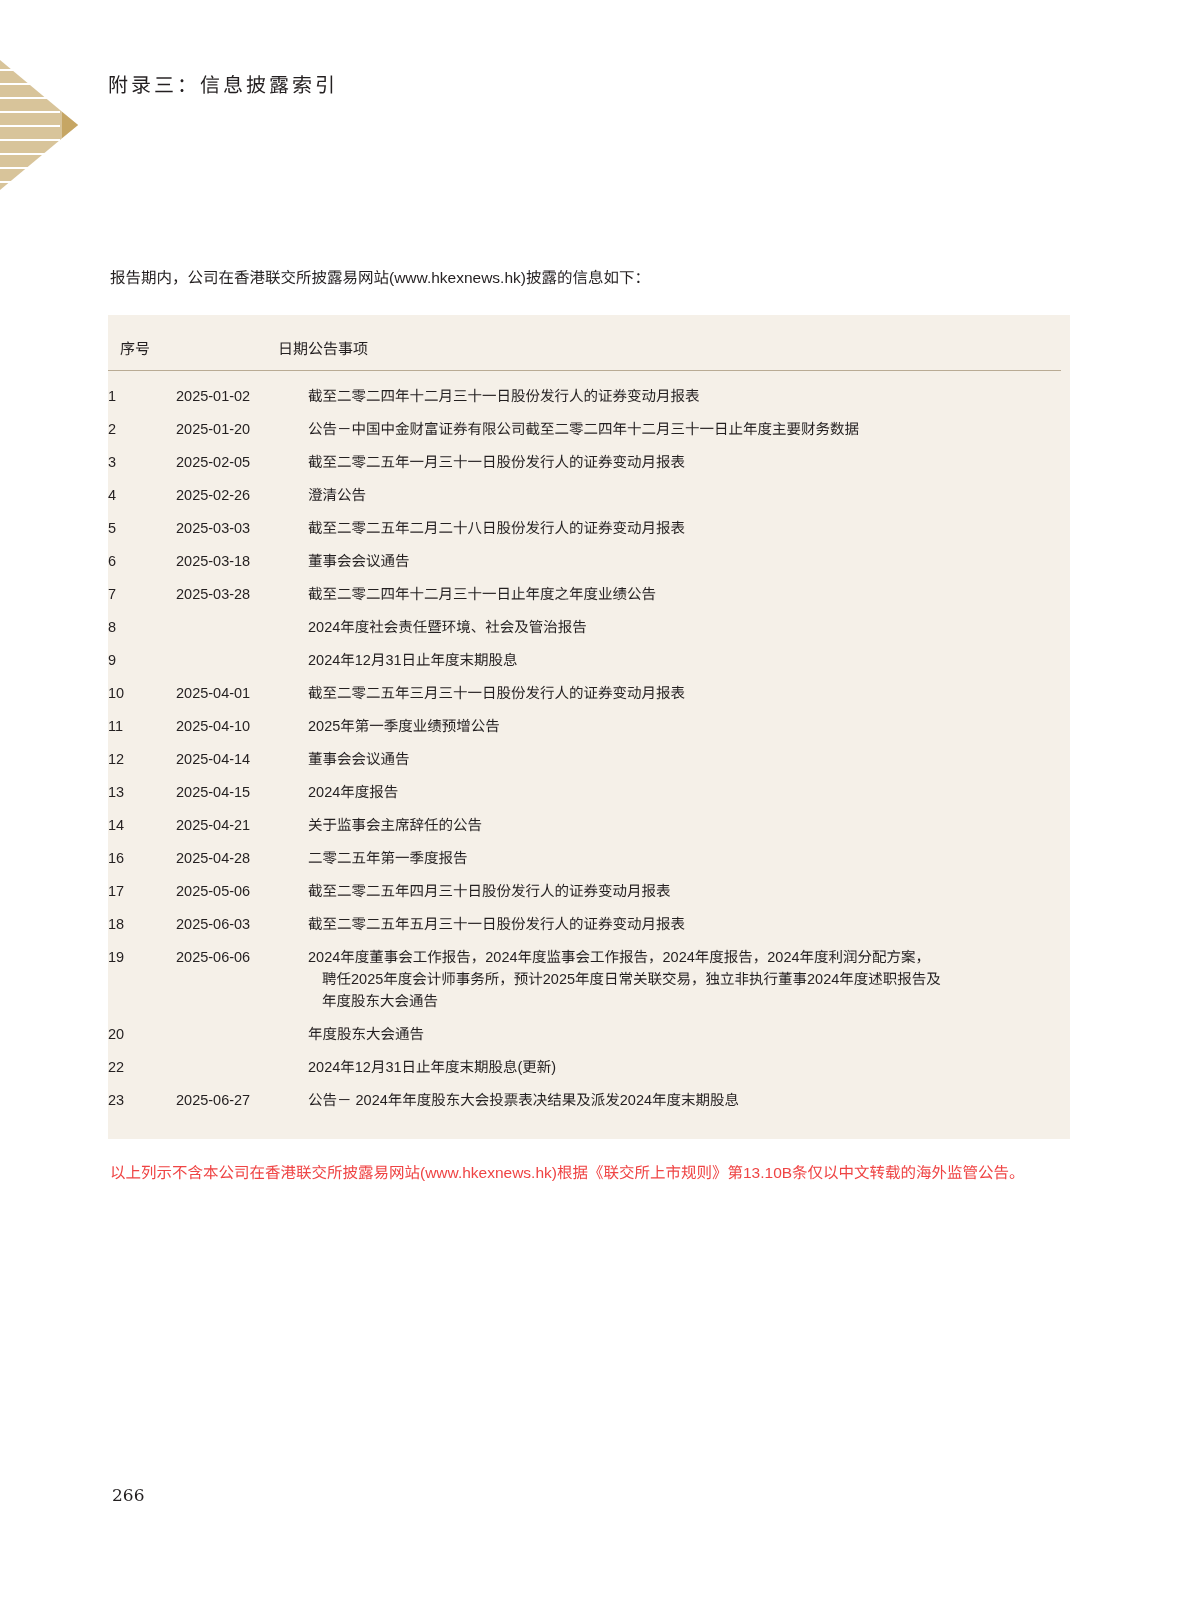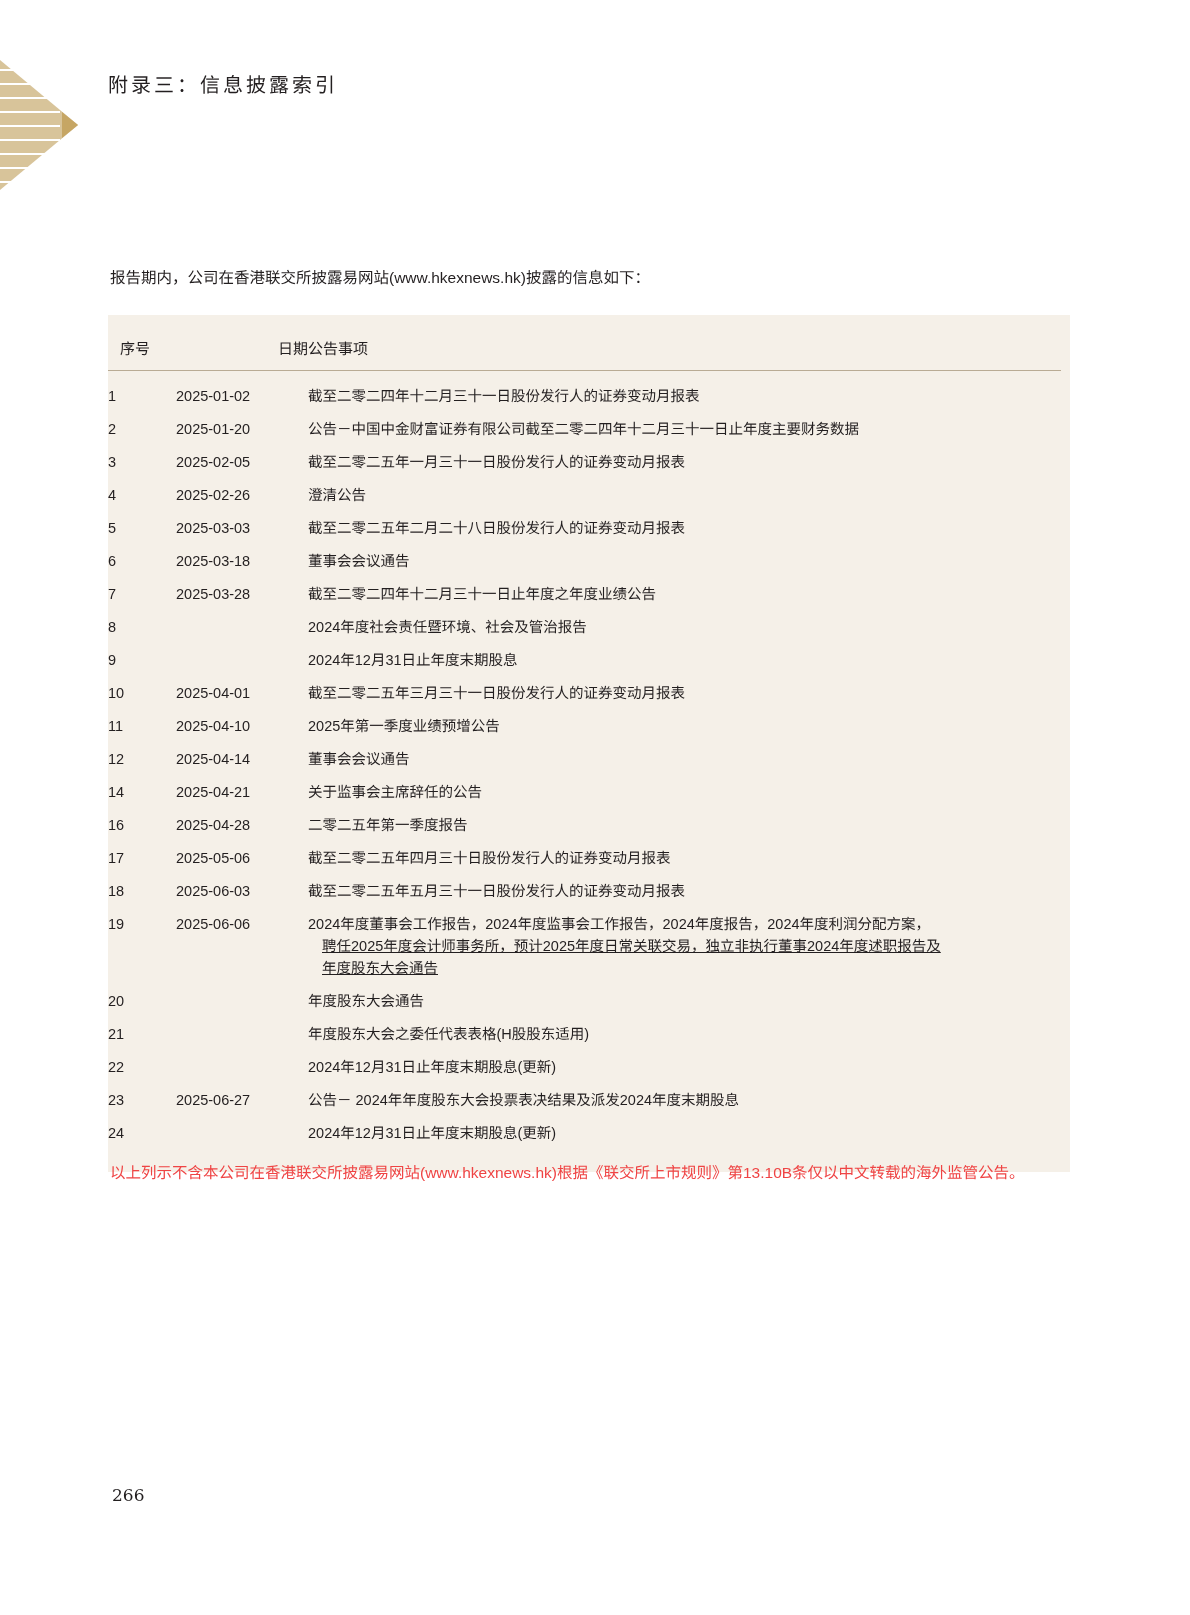--- a/index.html
+++ b/index.html
@@ -81,21 +81,20 @@
     padding: 5.5px 0;
     line-height: 22px;
   }
   table.disclosure tbody tr:first-child td { padding-top: 14px; }
   td.col-no { padding-left: 12px; width: 56px; }
   td.col-date { width: 132px; white-space: nowrap; }
   td.col-item { padding-right: 24px; }
   td.col-item .cont-line {
     display: block;
     padding-left: 14px;
-    text-decoration: underline;
   }
 
   
   .footnote {
     position: absolute;
     left: 110px;
     top: 1158px;
     width: 970px;
     font-size: 15.5px;
     line-height: 29px;
@@ -202,20 +201,25 @@
           <td class="col-no">11</td>
           <td class="col-date">2025-04-10</td>
           <td class="col-item">2025年第一季度业绩预增公告</td>
         </tr>
       <tr>
           <td class="col-no">12</td>
           <td class="col-date">2025-04-14</td>
           <td class="col-item">董事会会议通告</td>
         </tr>
       <tr>
+          <td class="col-no">13</td>
+          <td class="col-date">2025-04-15</td>
+          <td class="col-item">2024年度报告</td>
+        </tr>
+      <tr>
           <td class="col-no">14</td>
           <td class="col-date">2025-04-21</td>
           <td class="col-item">关于监事会主席辞任的公告</td>
         </tr>
       <tr>
           <td class="col-no">16</td>
           <td class="col-date">2025-04-28</td>
           <td class="col-item">二零二五年第一季度报告</td>
         </tr>
       <tr>
@@ -236,38 +240,28 @@
           <span class="cont-line">聘任2025年度会计师事务所，预计2025年度日常关联交易，独立非执行董事2024年度述职报告及</span>
           <span class="cont-line">年度股东大会通告</span>
         </td>
       </tr>
       <tr>
           <td class="col-no">20</td>
           <td class="col-date"></td>
           <td class="col-item">年度股东大会通告</td>
         </tr>
       <tr>
-          <td class="col-no">21</td>
-          <td class="col-date"></td>
-          <td class="col-item">年度股东大会之委任代表表格(H股股东适用)</td>
-        </tr>
-      <tr>
           <td class="col-no">22</td>
           <td class="col-date"></td>
           <td class="col-item">2024年12月31日止年度末期股息(更新)</td>
         </tr>
       <tr>
           <td class="col-no">23</td>
           <td class="col-date">2025-06-27</td>
           <td class="col-item">公告－ 2024年年度股东大会投票表决结果及派发2024年度末期股息</td>
         </tr>
-      <tr>
-          <td class="col-no">24</td>
-          <td class="col-date"></td>
-          <td class="col-item">2024年12月31日止年度末期股息(更新)</td>
-        </tr>
     </tbody>
   </table>
 </div>
 
 <div class="footnote">以上列示不含本公司在香港联交所披露易网站(www.hkexnews.hk)根据《联交所上市规则》第13.10B条仅以中文转载的海外监管公告。</div>
 
 <div class="page-number">266</div>
 
 </body></html>

